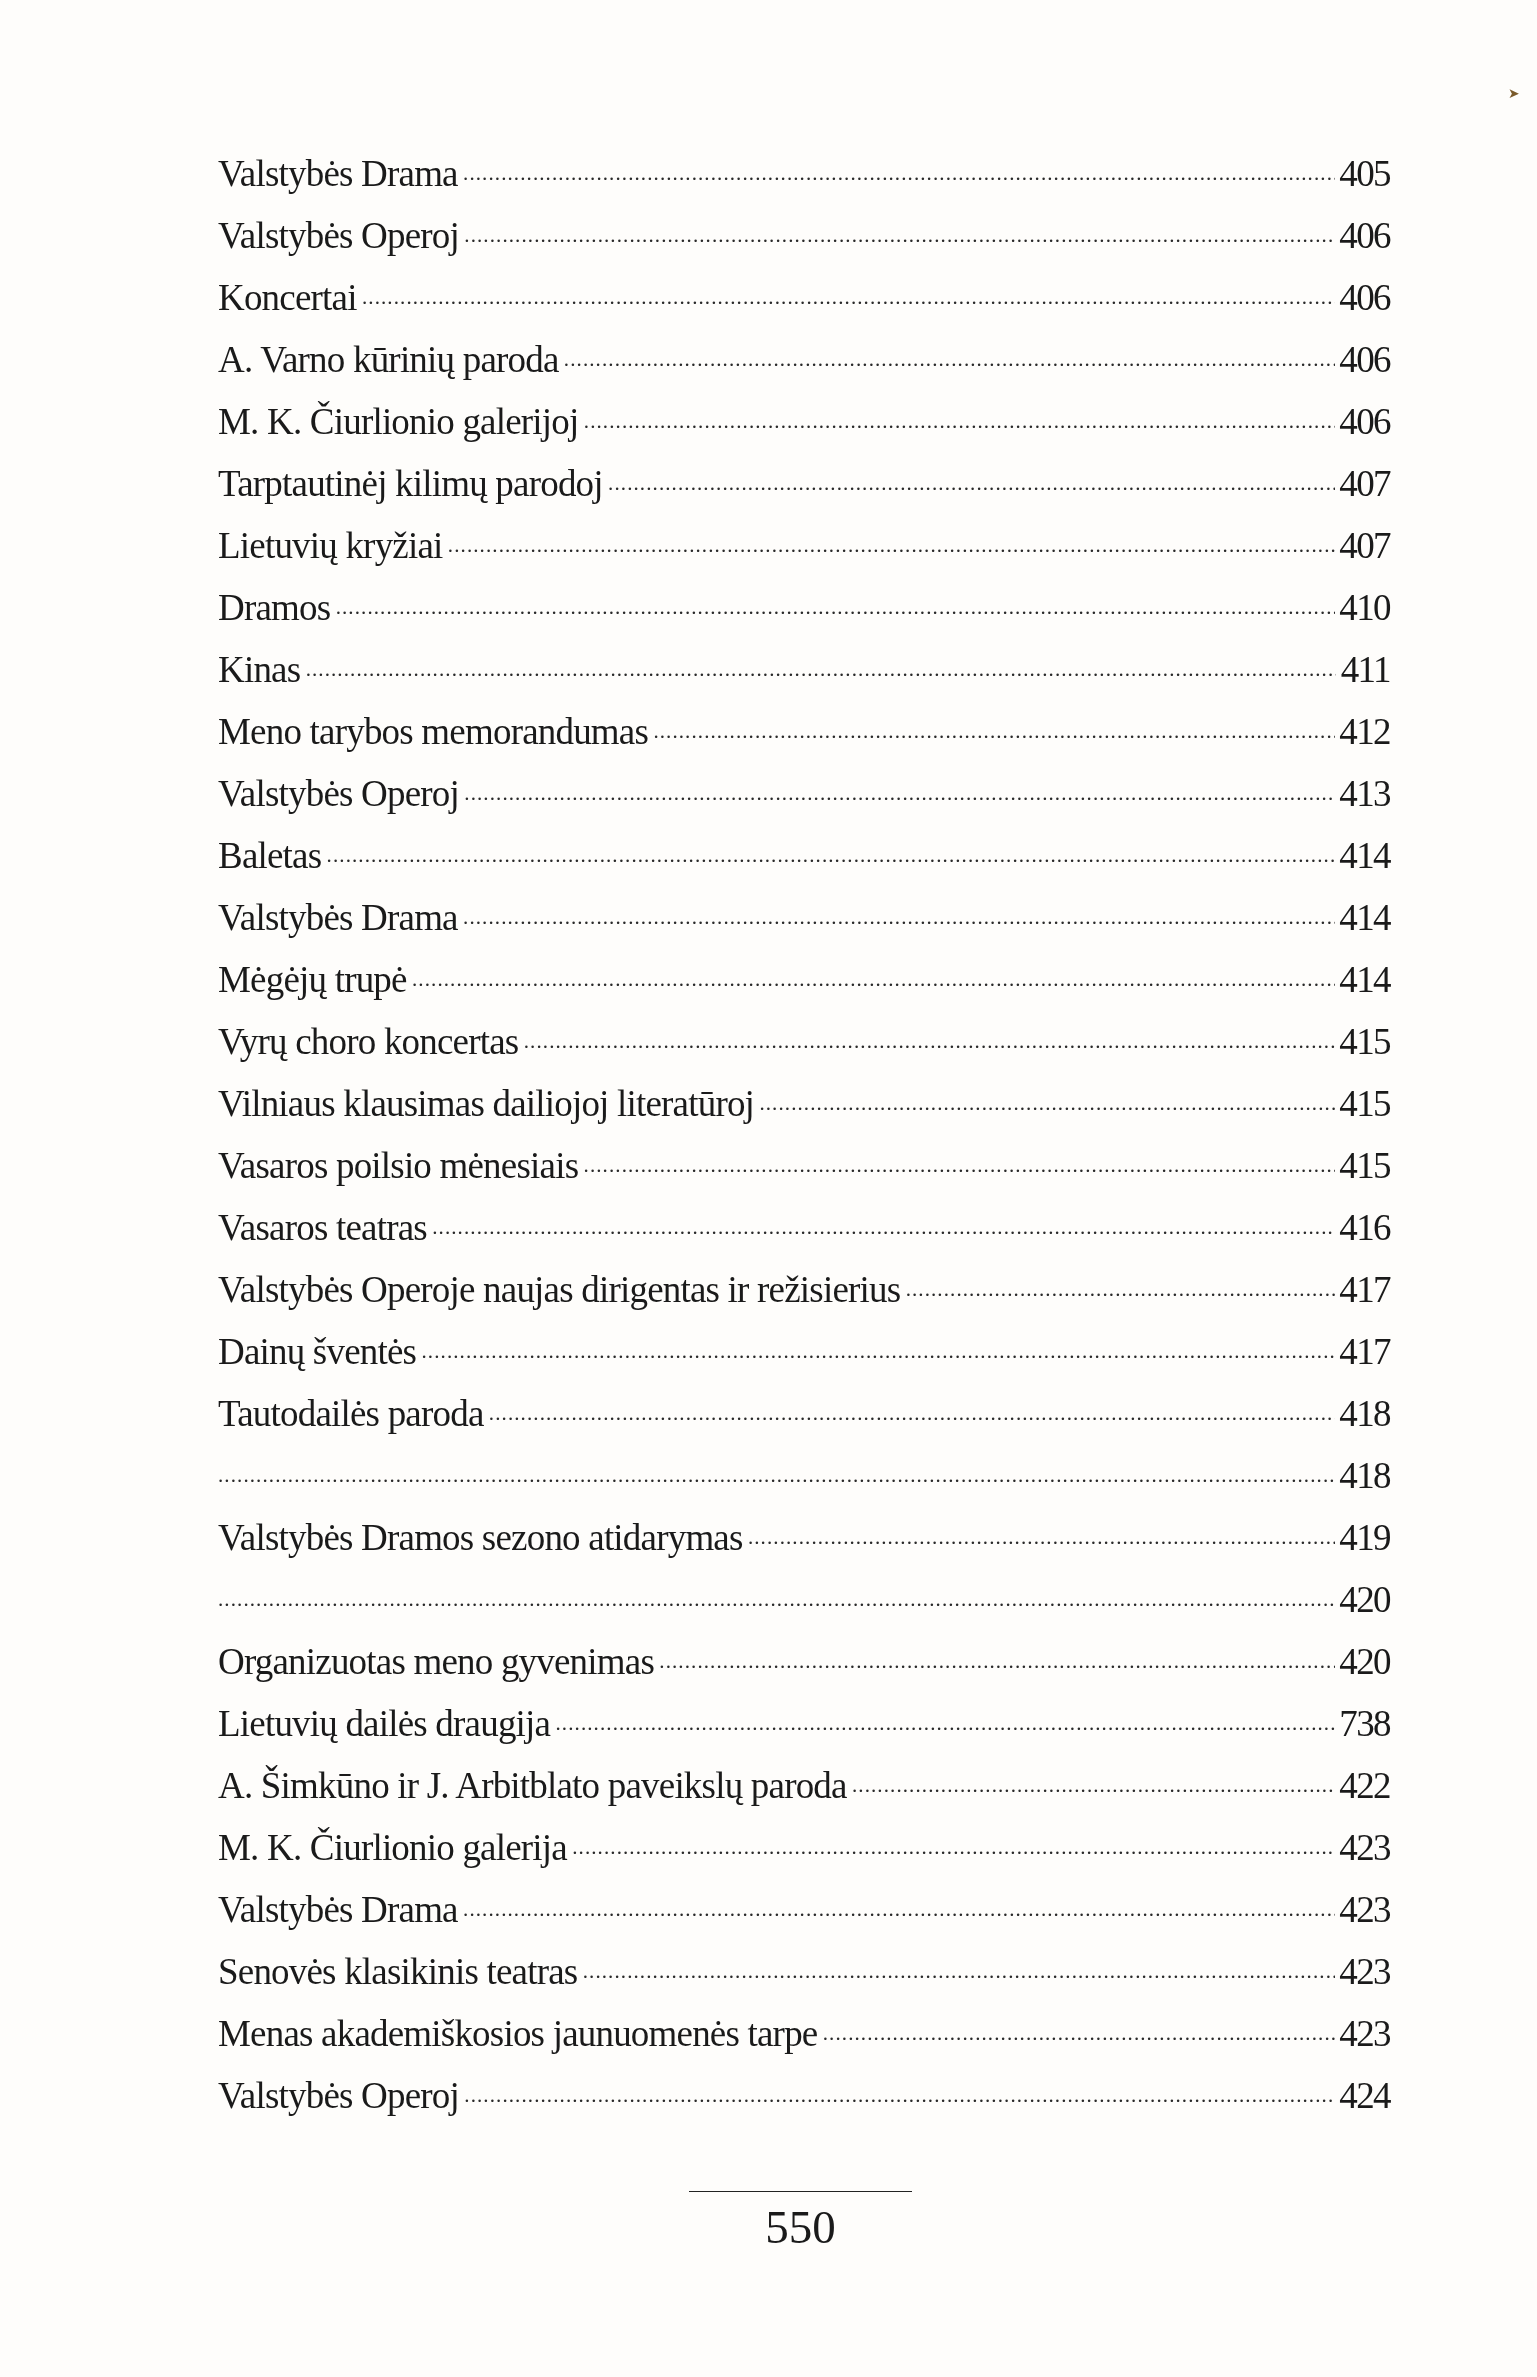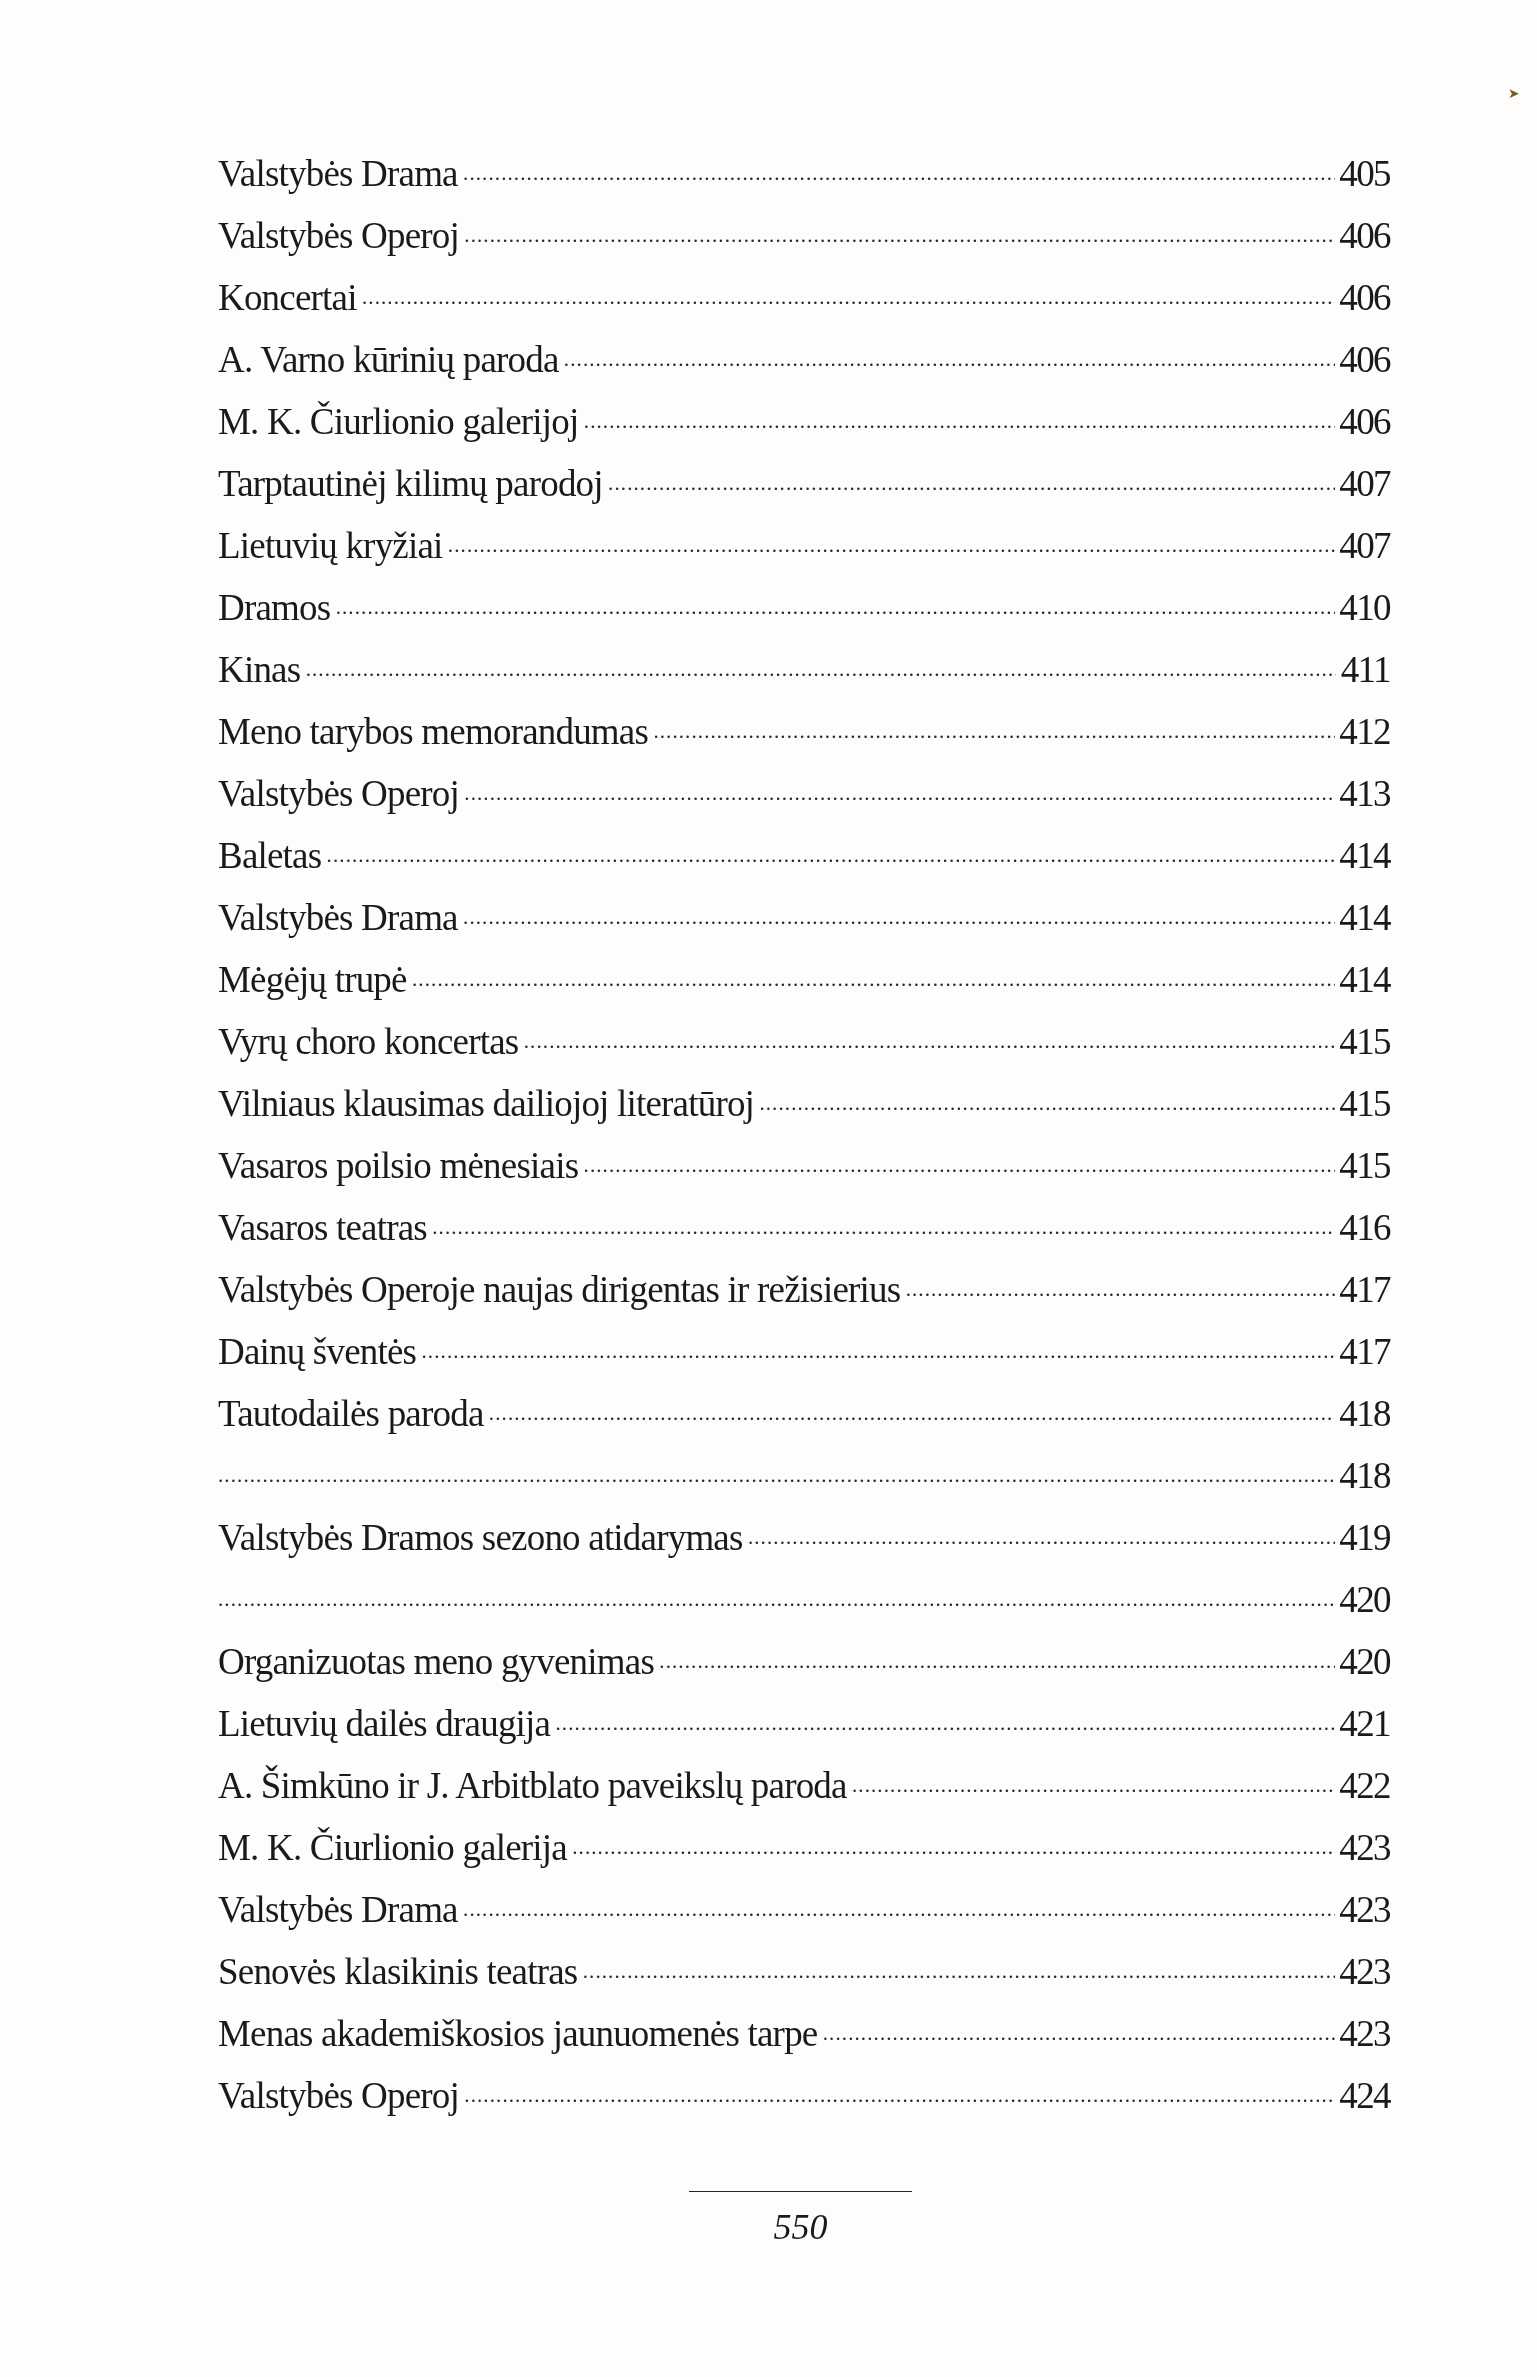--- a/index.html
+++ b/index.html
@@ -70,22 +70,21 @@
     width: 223px;
     height: 0;
     border-top: 1.6px solid #222;
   }
   .page-number {
     position: absolute;
     left: 689px;
     width: 223px;
     top: 2203px;
     text-align: center;
-    font-style: italic;
-    font-size: 36px;
+    font-size: 47px;
     line-height: 48px;
     color: #1a1a1a;
   }
 </style>
 </head>
 <body>
 
 <div class="page-mark">➤</div>
 
 <div class="toc">
@@ -208,21 +207,21 @@
       <span class="toc-page">420</span>
     </div>
   <div class="toc-row">
       <span class="toc-title">Organizuotas meno gyvenimas</span>
       <span class="toc-leader"></span>
       <span class="toc-page">420</span>
     </div>
   <div class="toc-row">
       <span class="toc-title">Lietuvių dailės draugija</span>
       <span class="toc-leader"></span>
-      <span class="toc-page">421</span>
+      <span class="toc-page">738</span>
     </div>
   <div class="toc-row">
       <span class="toc-title">A. Šimkūno ir J. Arbitblato paveikslų paroda</span>
       <span class="toc-leader"></span>
       <span class="toc-page">422</span>
     </div>
   <div class="toc-row">
       <span class="toc-title">M. K. Čiurlionio galerija</span>
       <span class="toc-leader"></span>
       <span class="toc-page">423</span>

